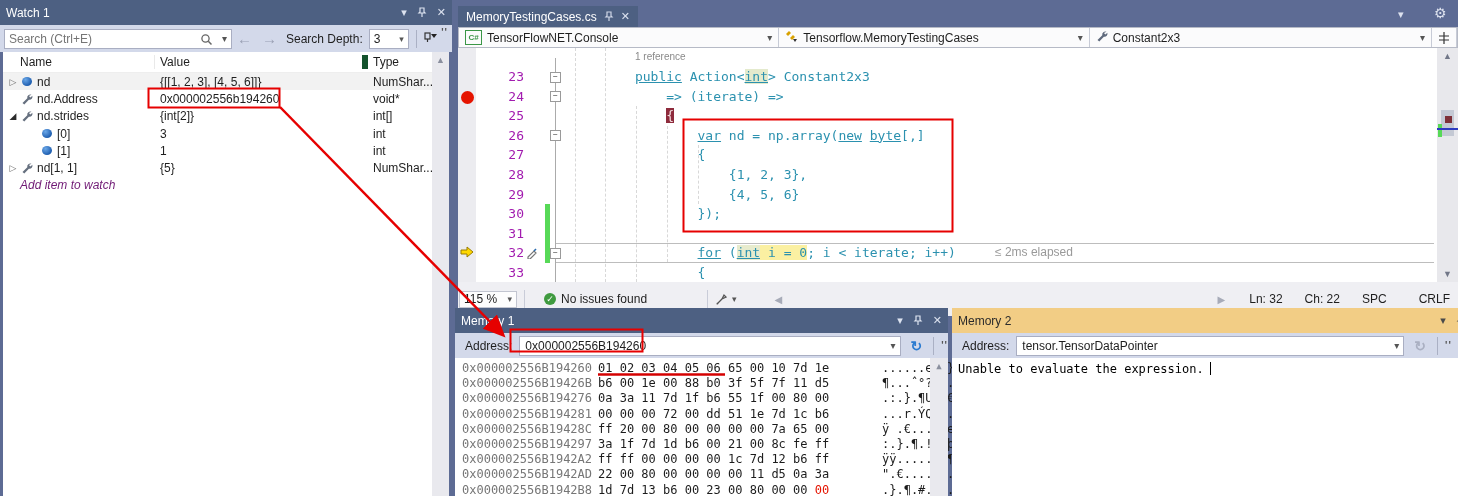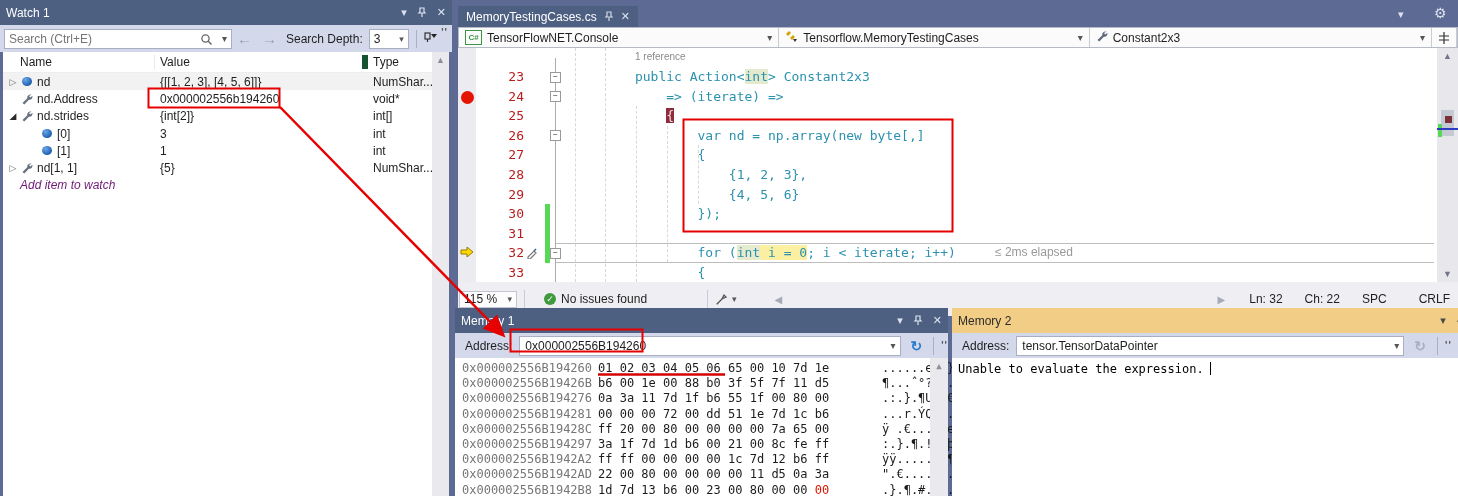--- a/index.html
+++ b/index.html
@@ -39,25 +39,25 @@
   .vtrack{position:absolute;top:0;right:0;width:17px;bottom:0;background:#e9e9ee;color:#8a8f9e;font-size:9px;text-align:center;}
   
   .tab{position:absolute;background:#4d6082;color:#fff;font-size:12px;display:flex;align-items:center;gap:7px;padding:0 8px;height:21px;box-sizing:border-box;}
   .navbar{position:absolute;background:#fbfbfc;border:1px solid #b6bac6;box-sizing:border-box;display:flex;font-size:12px;color:#1e1e1e;}
   .navsec{display:flex;align-items:center;padding:0 6px;gap:5px;border-right:1px solid #c7cbd6;box-sizing:border-box;position:relative;}
   .navsec .chev{margin-left:auto;color:#555;font-size:10px;}
   .csbox{width:15px;height:13px;border:1px solid #3a9646;color:#3a9646;font-size:8px;font-weight:bold;display:flex;align-items:center;justify-content:center;}
   .code-area{position:absolute;left:458px;top:48px;width:979px;height:234px;background:#fff;overflow:hidden;font-family:"DejaVu Sans Mono",monospace;}
   .glyph-margin{position:absolute;left:0;top:0;width:18px;height:100%;background:#ececf0;}
   .cl{position:absolute;left:0;height:19.6px;width:100%;}
-  .cl .num{position:absolute;left:20px;width:46px;text-align:right;color:#b91c1c;font-size:13px;line-height:19.6px;}
+  .cl .num{position:absolute;left:20px;width:46px;text-align:right;color:#a21caf;font-size:13px;line-height:19.6px;}
   .cl .code{position:absolute;left:83px;white-space:pre;font-size:13px;line-height:19.6px;color:#1e1e1e;}
   .chbar{position:absolute;left:87px;width:5px;height:19.6px;background:#57d957;}
   .fold{position:absolute;left:92px;top:4.5px;width:9px;height:9px;border:1px solid #9a9a9a;background:#fff;color:#555;font-size:8px;line-height:8px;text-align:center;z-index:3;}
-  .t.k{color:#0000f0;}
+  .t.k{color:#0000f0;text-decoration:underline;}
   .t.t{color:#2b91af;}
   .t.hi{background:#e4eacd;}
   .t.hi2{background:#e7ebcd;}
   .t.hy{background:#fbf0a2;}
   .t.bp{background:#8e2b3c;color:#f3dee0;}
   .guide{position:absolute;width:0;border-left:1px dashed #d8d8d8;}
   .foldline{position:absolute;left:97px;top:10px;bottom:0;width:0;border-left:1px solid #ababab;z-index:2;}
   .codelens{position:absolute;left:177px;top:3px;font-size:10px;color:#8a8a8a;font-family:"Liberation Sans",sans-serif;}
   .stmtbox{position:absolute;left:98px;width:878px;height:19.6px;border-top:1px solid #bdbdbd;border-bottom:1px solid #bdbdbd;box-sizing:border-box;z-index:1;}
   .perftip{position:absolute;left:537px;font-size:12px;color:#999;font-family:"Liberation Sans",sans-serif;line-height:19.6px;}

